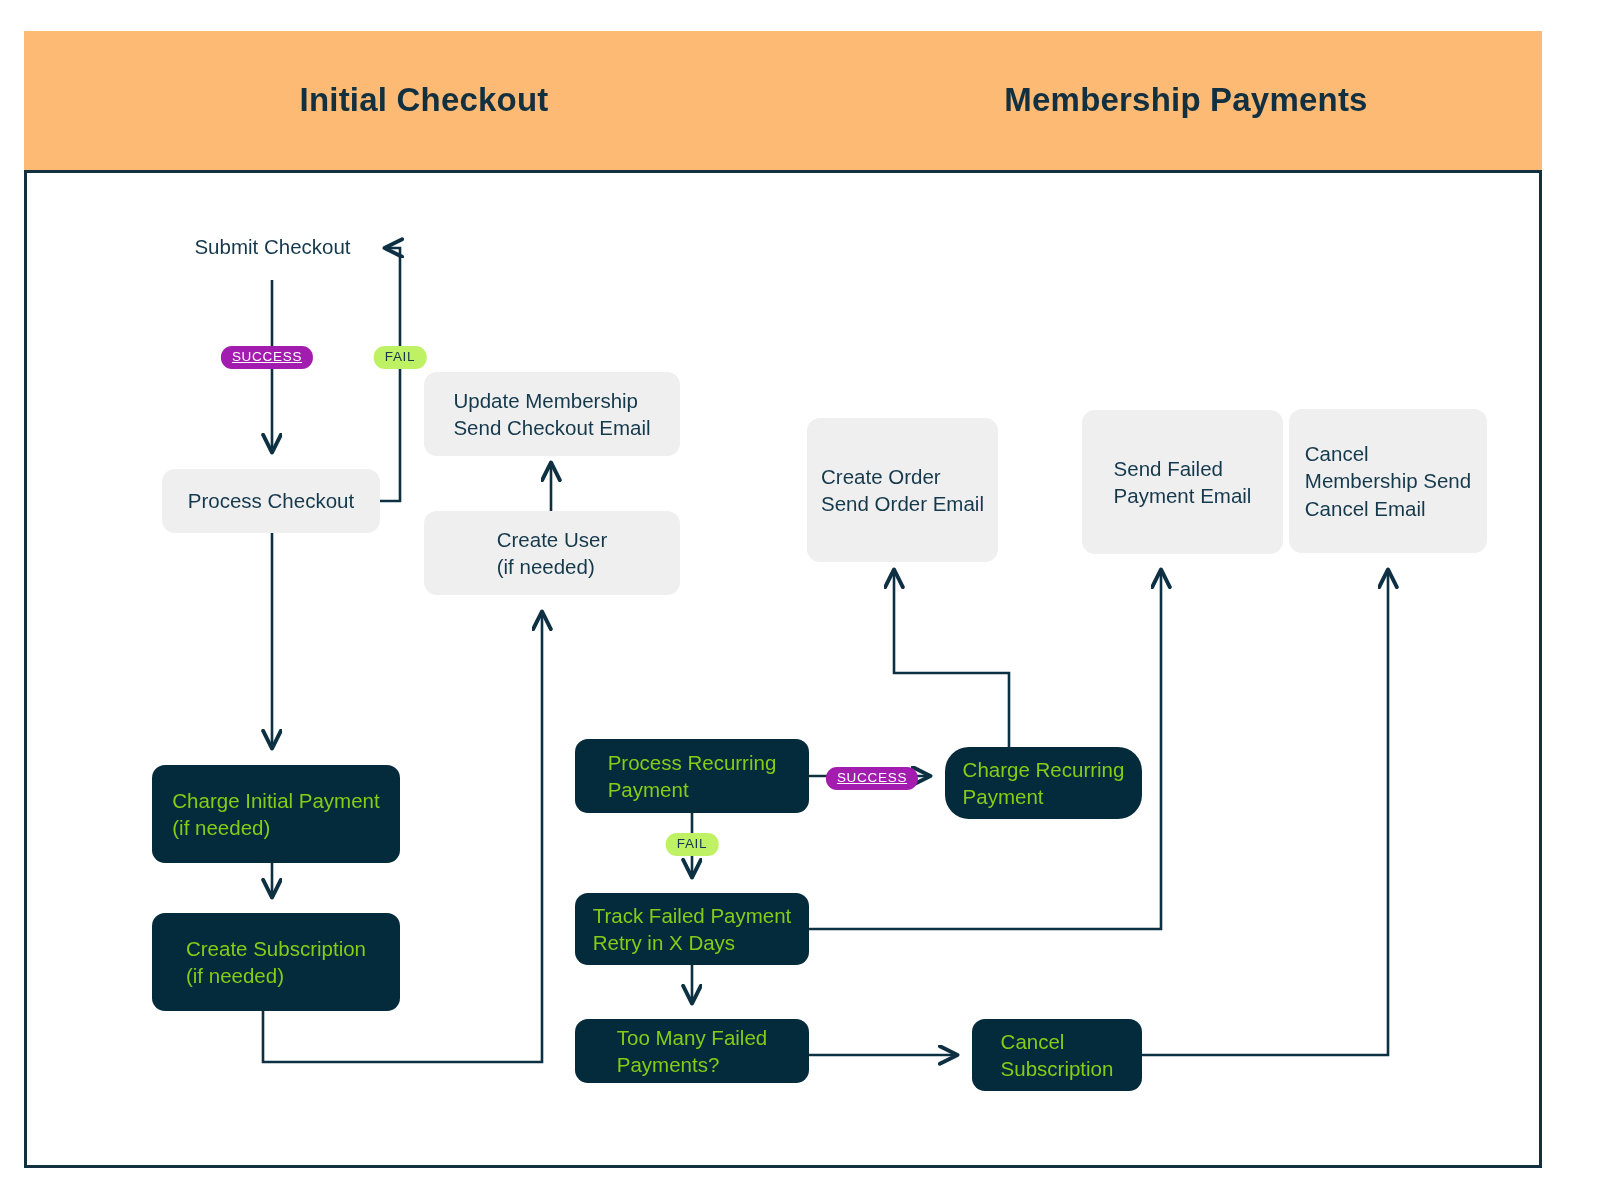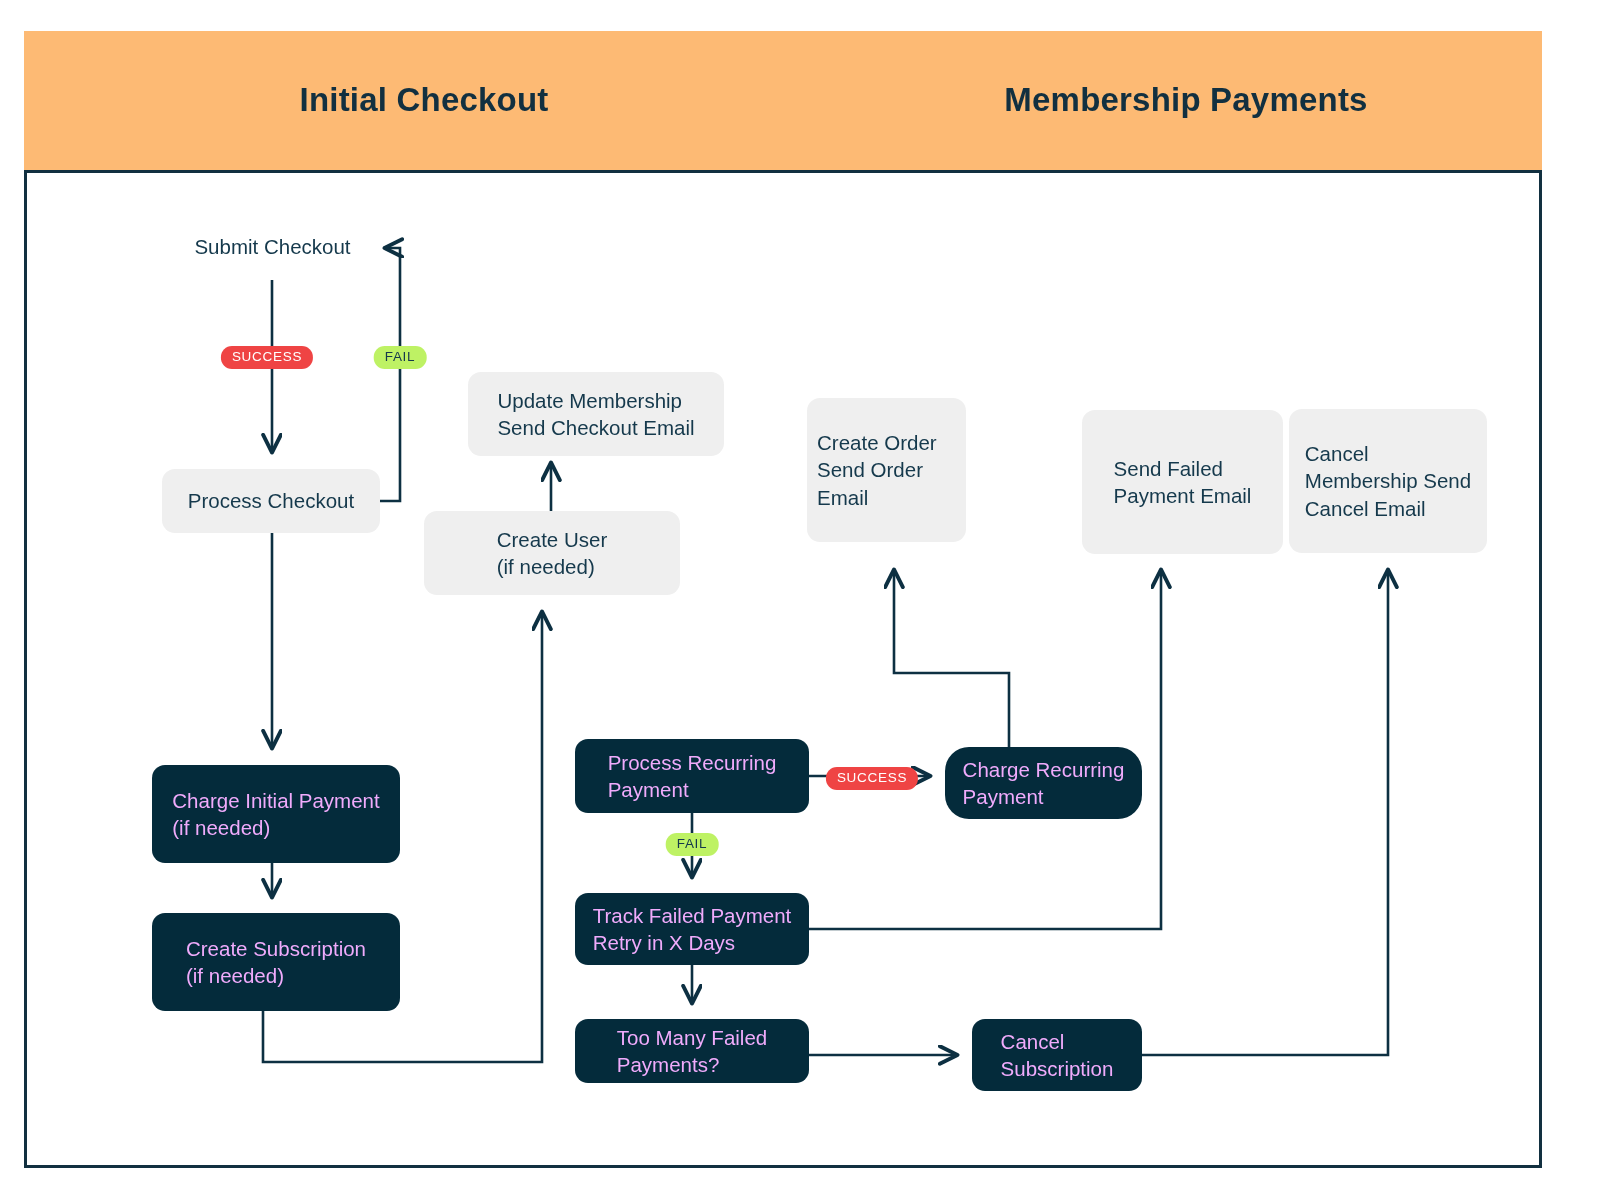--- a/index.html
+++ b/index.html
@@ -74,34 +74,34 @@
     display: flex;
     align-items: center;
     justify-content: center;
     font-size: 20.5px;
     line-height: 1.32;
     padding: 4px 10px;
     white-space: pre-line;
   }
   .node.light { background: #efefef; color: #15394c; }
   .node.white { background: #ffffff; color: #15394c; }
-  .node.dark  { background: #042b3b; color: #f0abfc; }
+  .node.dark  { background: #042b3b; color: #84cc16; }
 
   
   .edge-label {
     position: absolute;
     border-radius: 11px;
     font-size: 13.5px;
     letter-spacing: .7px;
     padding: 4px 11px 5px 11px;
     line-height: 1;
     white-space: nowrap;
     transform: translateX(-50%);
   }
-  .edge-label.dark  { background: #ef4444; color: #ffffff; }
+  .edge-label.dark  { background: #a21caf; color: #ffffff; text-decoration: underline; }
   .edge-label.light { background: #bef264; color: #15394c; }
 
   
   #wires {
     position: absolute;
     left: 0; top: 0;
     width: 1600px; height: 1200px;
     pointer-events: none;
   }
 </style>
@@ -163,25 +163,25 @@
 
       <path d="M809,1055 L957,1055" marker-end="url(#arw)"></path>
 
       <path d="M1142,1055 L1388,1055 L1388,570" marker-end="url(#arw)"></path>
     </g>
   </svg>
 
   <div id="nodes-host">
       <div class="node white" style="left: 174px; top: 214px; width: 197px; height: 66px;">Submit Checkout</div>
       <div class="node light" style="left: 162px; top: 469px; width: 218px; height: 64px;">Process Checkout</div>
-      <div class="node light" style="left: 424px; top: 372px; width: 256px; height: 84px; margin-left: 44px;">Update Membership
+      <div class="node light" style="left: 424px; top: 372px; width: 256px; height: 84px;">Update Membership
 Send Checkout Email</div>
       <div class="node light" style="left: 424px; top: 511px; width: 256px; height: 84px;">Create User
 (if needed)</div>
-      <div class="node light" style="left: 807px; top: 398px; width: 159px; height: 144px;">Create Order
+      <div class="node light" style="left: 807px; top: 418px; width: 191px; height: 144px;">Create Order
 Send Order Email</div>
       <div class="node light" style="left: 1046px; top: 410px; width: 201px; height: 144px; margin-left: 36px;">Send Failed
 Payment Email</div>
       <div class="node light" style="left: 1289px; top: 409px; width: 198px; height: 144px;">Cancel
 Membership Send
 Cancel Email</div>
       <div class="node dark" style="left: 152px; top: 765px; width: 248px; height: 98px;">Charge Initial Payment
 (if needed)</div>
       <div class="node dark" style="left: 152px; top: 913px; width: 248px; height: 98px;">Create Subscription
 (if needed)</div>

